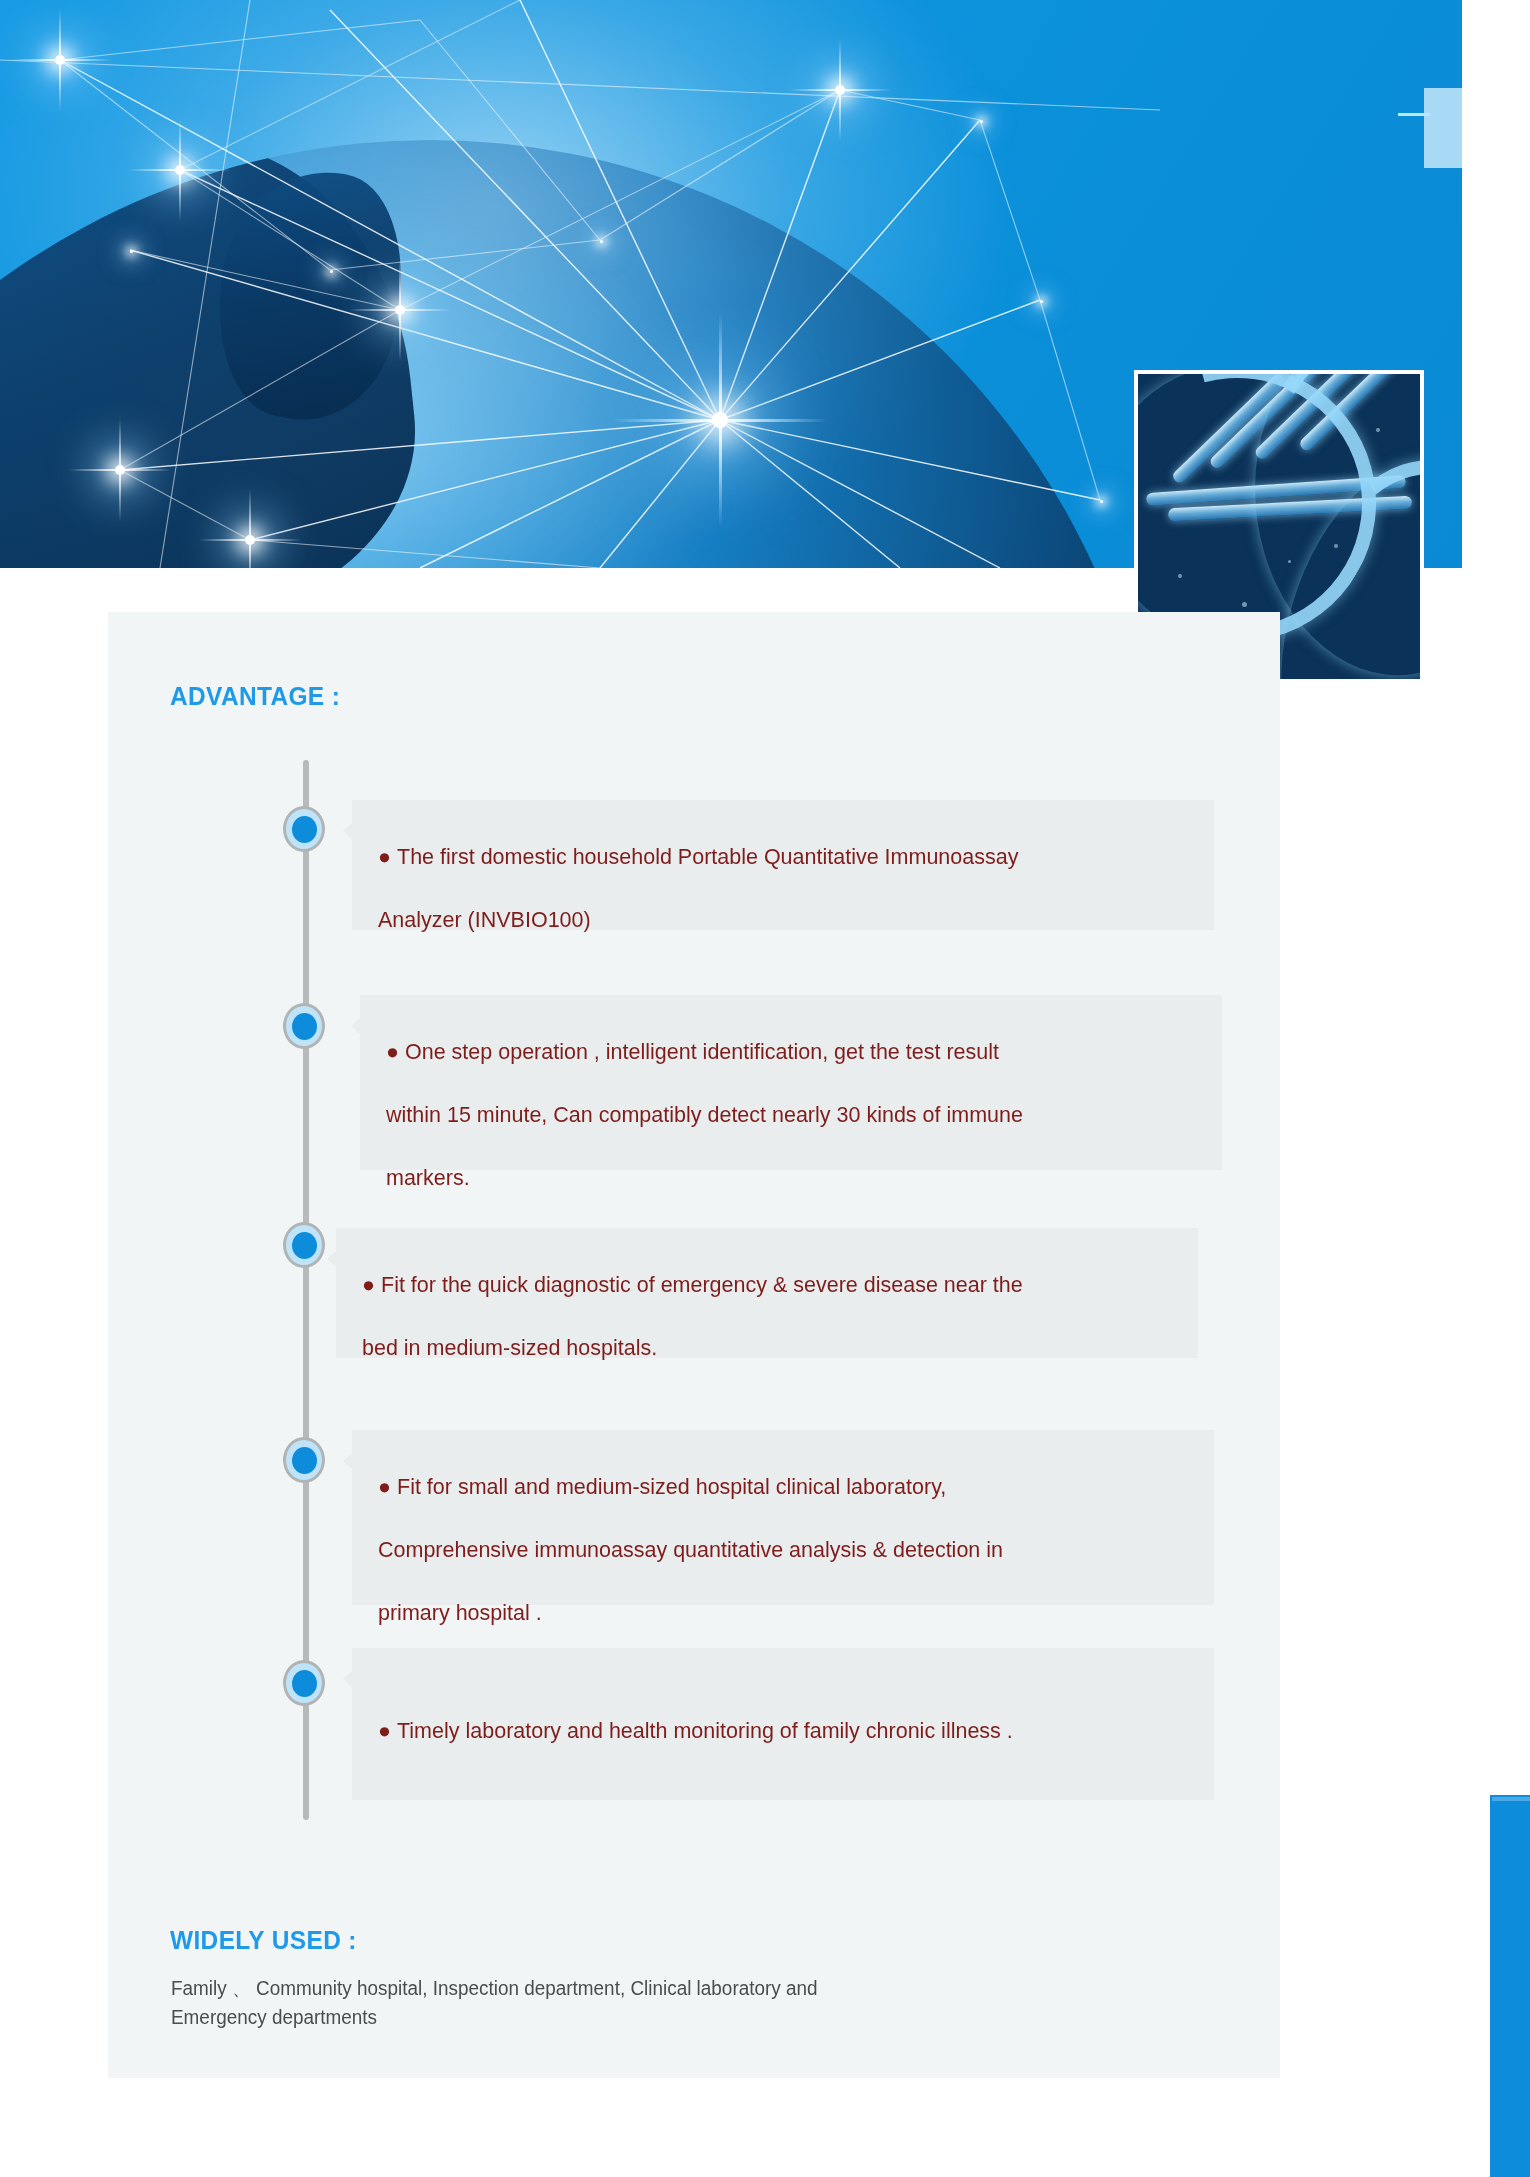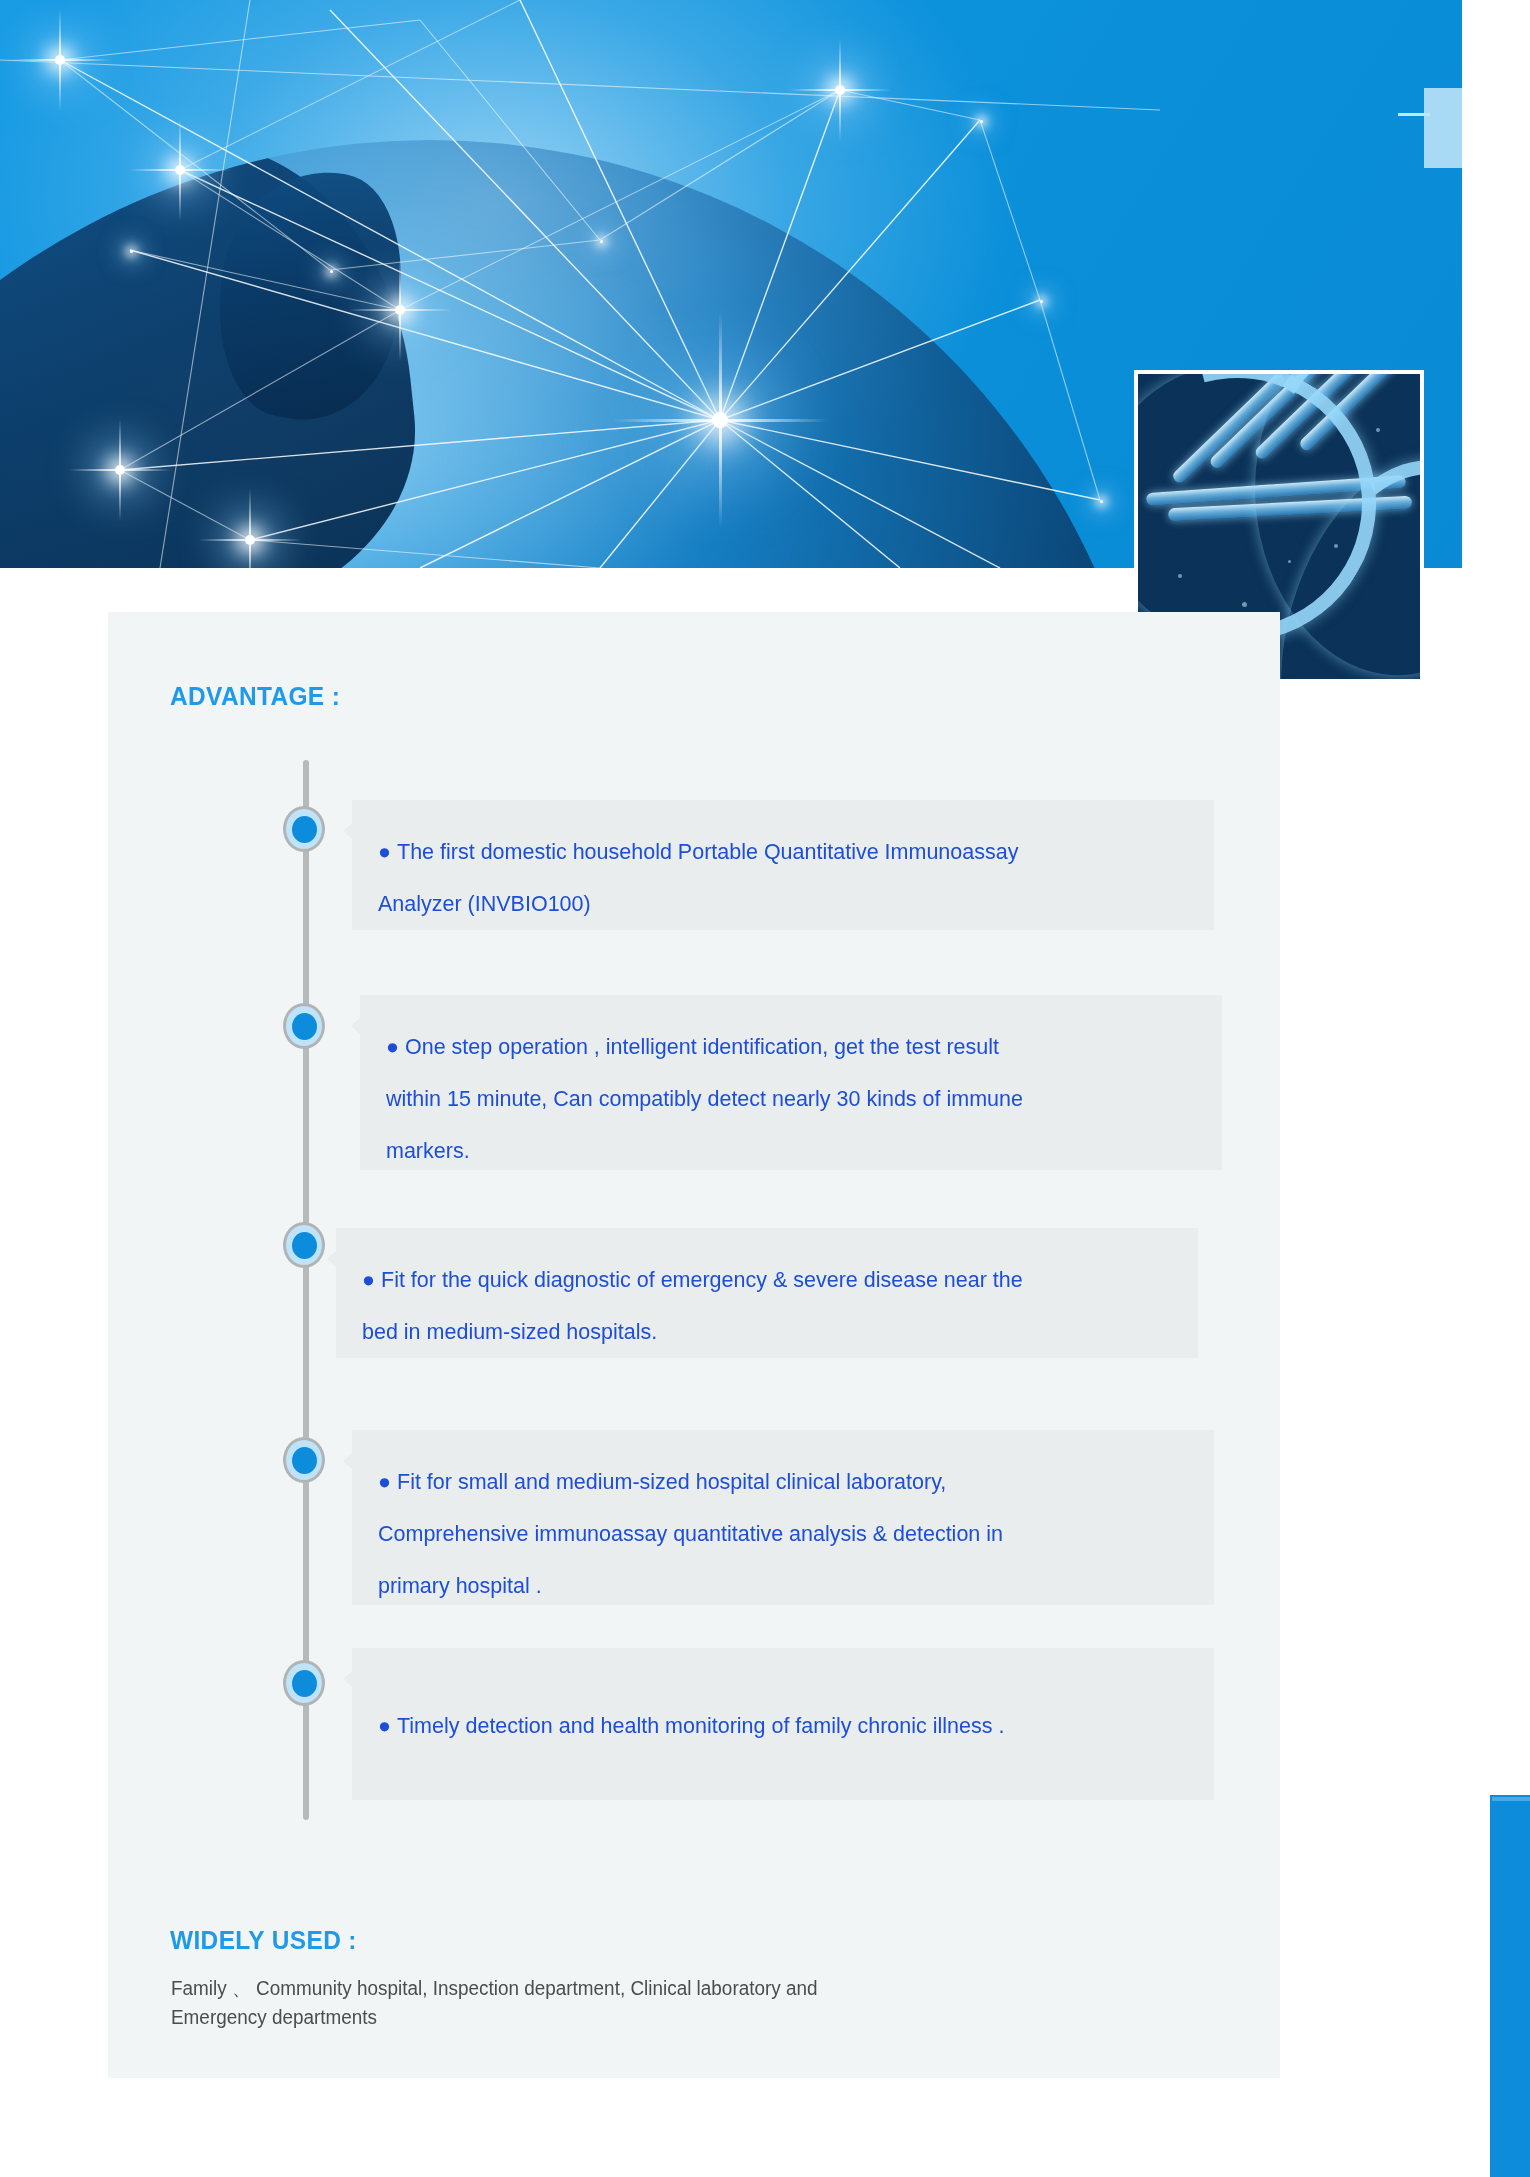--- a/index.html
+++ b/index.html
@@ -234,23 +234,23 @@
     content: "";
     position: absolute;
     left: -9px;
     top: 22px;
     width: 0; height: 0;
     border-top: 9px solid transparent;
     border-bottom: 9px solid transparent;
     border-right: 10px solid #e9eded;
   }
   .adv-text {
-    color: #1d4ed8;
+    color: #7f1d1d;
     font-size: 21.5px;
-    line-height: 52px;
+    line-height: 63px;
     font-family: "Liberation Sans", sans-serif;
     white-space: pre-line;
   }
   .adv-text .b { margin-right: 6px; }
 
   
   #widely-heading { left: 170px; top: 1925px; }
   .widely-body {
     position: absolute;
     left: 171px;
@@ -421,21 +421,21 @@
 Comprehensive immunoassay  quantitative analysis &amp; detection in
 primary hospital .</span></div>
     </div>
   </div>
 
   <div class="adv-item">
     <div class="adv-dot" style="left:283px; top:1660px;">
       <div class="adv-dot-core"></div>
     </div>
     <div class="adv-box" style="left:352px; top:1648px; width:862px; height:152px; padding-top:52px;">
-      <div class="adv-text"><span class="b">●</span><span>Timely detection and health monitoring of family chronic illness .</span></div>
+      <div class="adv-text"><span class="b">●</span><span>Timely laboratory and health monitoring of family chronic illness .</span></div>
     </div>
   </div>
 
 </div>
 
 <div class="section-heading" id="widely-heading">WIDELY USED :</div>
 
 <div class="widely-body">Family 、 Community hospital, Inspection department, Clinical laboratory and
 Emergency departments</div>
 

